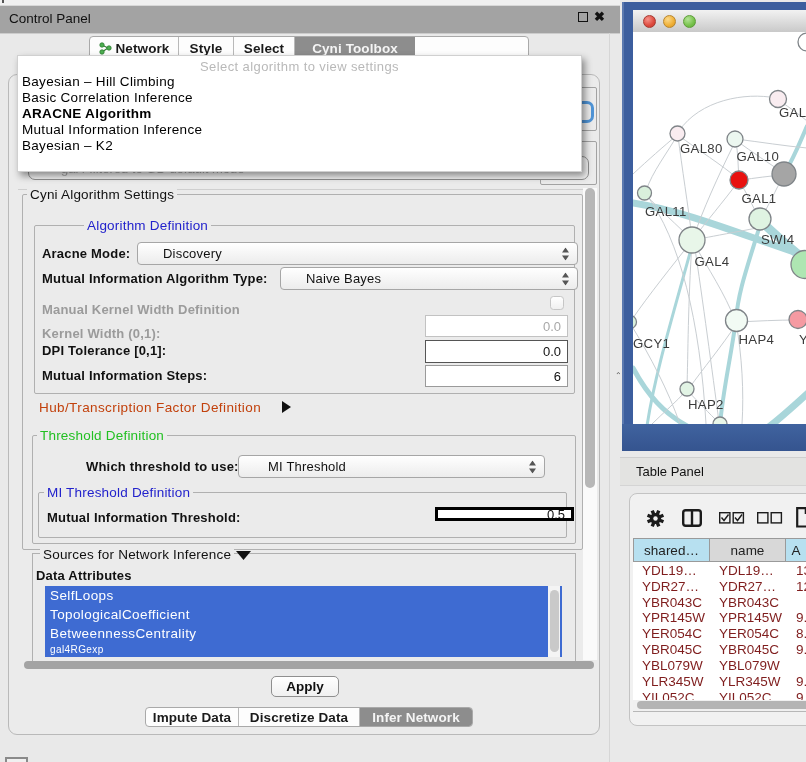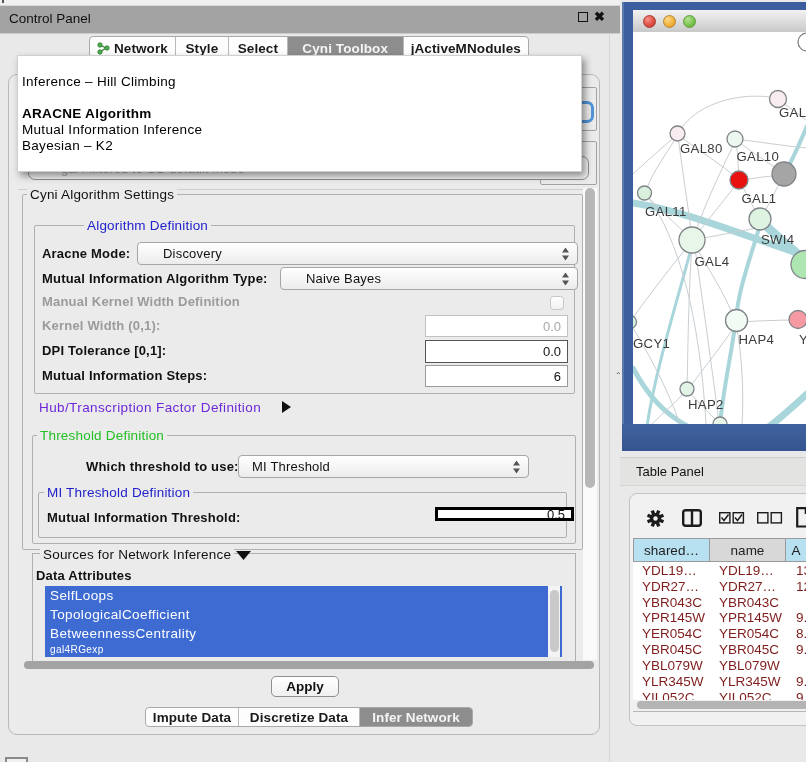--- a/index.html
+++ b/index.html
@@ -31,23 +31,23 @@
   .grp{position:absolute;border:1px solid #b0b0b0;border-radius:2px;}
   .gtitle{position:absolute;background:#ebebeb;padding:0 3px;font-size:13.5px;letter-spacing:0.2px;line-height:13px;}
   
   .combo{position:absolute;background:linear-gradient(#ffffff,#ececec);
     border:1px solid #a6a6a6;border-radius:4px;font-size:13px;letter-spacing:0.2px;color:#111;
     display:flex;align-items:center;}
   .combo .arr{position:absolute;right:7px;top:50%;transform:translateY(-50%);}
   .field{position:absolute;background:#fff;font-size:13px;color:#111;
     display:flex;align-items:center;justify-content:flex-end;padding-right:6px;box-sizing:border-box;}
   .lbl{position:absolute;font-size:13px;letter-spacing:0.2px;color:#111;white-space:nowrap;}
-  .lbl2{position:absolute;font-size:13.5px;letter-spacing:0.4px;color:#6d28d9;white-space:nowrap;}
+  .lbl2{position:absolute;font-size:13.5px;letter-spacing:0.4px;color:#c2410c;white-space:nowrap;}
   .b{font-weight:bold;}
-  .gray{color:#9b9b9b;}
+  .gray{color:#9b9b9b;margin-top:8px;}
   
   #popup{left:17px;top:55px;width:563px;height:115px;background:#ffffff;
     border:1px solid #d0d0d0;box-shadow:3px 4px 7px rgba(0,0,0,0.42);z-index:50;}
   #popup .hd{position:absolute;left:0;top:3px;width:100%;text-align:center;
     color:#b9b9b9;font-size:13px;letter-spacing:0.4px;}
   #popup .it{position:absolute;left:4px;font-size:13.5px;letter-spacing:0.3px;color:#000;white-space:nowrap;}
   
   .sb-track{position:absolute;background:#fafafa;}
   .sb-thumb{position:absolute;background:#b7b7b7;border-radius:5px;}
   
@@ -89,32 +89,33 @@
     <svg width="13" height="13" viewBox="0 0 13 13" style="margin-right:4px;">
       <line x1="3" y1="3" x2="9" y2="6" stroke="#2e7d32" stroke-width="1.2"></line>
       <line x1="3" y1="10" x2="9" y2="6" stroke="#2e7d32" stroke-width="1.2"></line>
       <circle cx="3" cy="3" r="2.2" fill="#4caf50" stroke="#2e7d32" stroke-width="0.8"></circle>
       <circle cx="3" cy="10" r="2.2" fill="#4caf50" stroke="#2e7d32" stroke-width="0.8"></circle>
       <circle cx="10" cy="6" r="2.2" fill="#4caf50" stroke="#2e7d32" stroke-width="0.8"></circle>
     </svg>Network</div>
   <div class="s" style="width:55px;">Style</div>
   <div class="s" style="width:61px;">Select</div>
   <div class="s sel" style="width:120px;">Cyni Toolbox</div>
-  <div class="s" style="width:129px;">jActiveMNodules</div>
 </div>
 
 <div class="grp abs" style="left:540px;top:87px;width:55px;height:42px;border-color:#a2a2a2;"></div>
 <div class="abs" style="left:540px;top:101px;width:48px;height:16px;border:3px solid #4f94d6;border-radius:7px;"></div>
 <div class="grp abs" style="left:540px;top:141px;width:55px;height:42px;border-color:#a2a2a2;"></div>
 <div class="abs" style="left:28px;top:156px;width:559px;height:22px;border:1px solid #8e8e8e;border-radius:7px;background:#f1f1f1;overflow:hidden;">
   <div style="position:absolute;left:32px;top:4px;font-size:13px;color:#a8a8a8;">gal4 filtered to GD default mode</div>
 </div>
 
 <div id="popup" class="abs">
-  <div class="it" style="top:18px;">Inference – Hill Climbing</div>
+  <div class="hd">Select algorithm to view settings</div>
+  <div class="it" style="top:18px;">Bayesian – Hill Climbing</div>
+  <div class="it" style="top:34px;">Basic Correlation Inference</div>
   <div class="it b" style="top:50px;">ARACNE Algorithm</div>
   <div class="it" style="top:66px;">Mutual Information Inference</div>
   <div class="it" style="top:82px;">Bayesian – K2</div>
 </div>
 
 <div class="abs" style="left:18px;top:189px;width:565px;height:1px;background:#cfcfcf;"></div>
 
 <div class="grp abs" style="left:22px;top:194px;width:559px;height:354px;"></div>
 <div class="gtitle abs" style="left:27px;top:188px;color:#111;">Cyni Algorithm Settings</div>
 
@@ -151,21 +152,21 @@
 
 <div class="lbl2" style="left:39px;top:400px;">Hub/Transcription Factor Definition</div>
 <svg class="abs" style="left:281px;top:400px;" width="11" height="14">
     <path d="M1 1 L10 7 L1 13 Z" fill="#111"></path>
   </svg>
 
 <div class="grp abs" style="left:32px;top:435px;width:542px;height:107px;"></div>
 <div class="gtitle abs" style="left:37px;top:429px;color:#22c022;">Threshold Definition</div>
 
 <div class="lbl b" style="left:86px;top:459px;">Which threshold to use:</div>
-<div class="combo" style="left:238px;top:455px;width:289px;height:21px;">
+<div class="combo" style="left:238px;top:455px;width:289px;height:21px;padding-left:16px;">
   <span style="margin-left:13px;">MI Threshold</span>
   <svg class="arr" width="9" height="13">
       <path d="M4.5 0 L8 5 L1 5 Z M4.5 13 L8 8 L1 8 Z" fill="#555"></path>
     </svg>
 </div>
 
 <div class="grp abs" style="left:38px;top:492px;width:527px;height:44px;"></div>
 <div class="gtitle abs" style="left:44px;top:486px;color:#2222cc;">MI Threshold Definition</div>
 <div class="lbl b" style="left:47px;top:510px;">Mutual Information Threshold:</div>
 <div class="field" style="left:435px;top:507px;width:139px;height:14px;border:3px solid #000000;">0.5</div>

